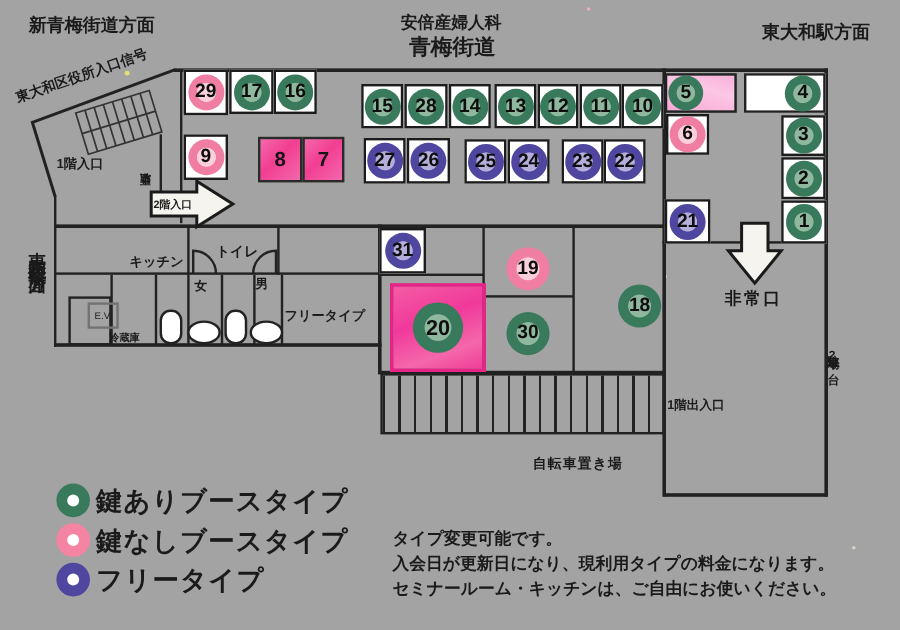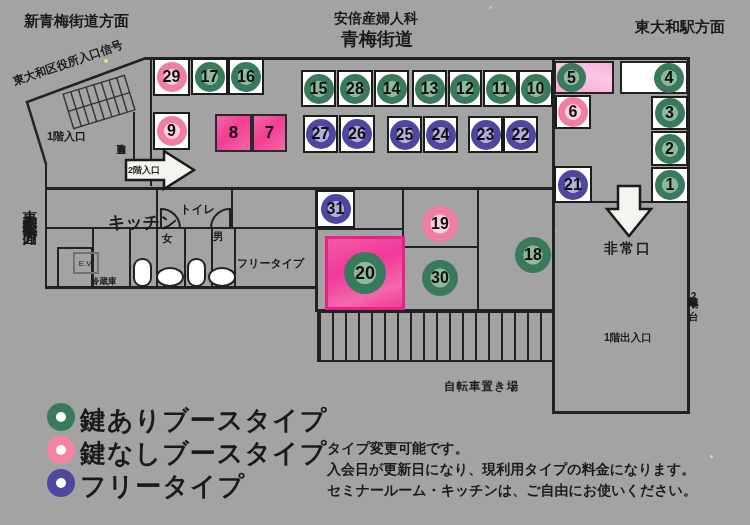--- a/index.html
+++ b/index.html
@@ -26,21 +26,21 @@
   .p20 .disc{width:42px;height:42px;font-size:18px;}
   .b5{position:absolute;left:554px;top:61px;width:60px;height:33px;z-index:5;box-sizing:border-box;
       border:2px solid #222;background:linear-gradient(15deg,#f9a9d6,#fcc7e5 60%,#f9b0da);
       display:flex;align-items:center;}
   .b5 .disc{width:29px;height:29px;margin-left:1px;}
   .b4{position:absolute;left:620px;top:61px;width:68px;height:33px;z-index:5;box-sizing:border-box;
       border:2px solid #222;background:#fff;display:flex;align-items:center;justify-content:flex-end;}
   .b4 .disc{width:30px;height:30px;margin-right:2px;}
   .legend-ring{position:absolute;width:28px;height:28px;border-radius:50%;box-sizing:border-box;
                background:#fff;z-index:6;}
-  .legend-lbl{position:absolute;font-size:26px;font-weight:600;letter-spacing:1px;z-index:6;white-space:nowrap;}
+  .legend-lbl{position:absolute;font-size:22px;font-weight:600;letter-spacing:1px;z-index:6;white-space:nowrap;}
   .note{position:absolute;left:327px;font-size:14px;font-weight:bold;white-space:nowrap;z-index:6;}
   .bike{position:absolute;left:317px;top:311px;width:237px;height:51px;box-sizing:border-box;
         border:2px solid #222;z-index:4;
         background:repeating-linear-gradient(90deg,#222 0 2px,transparent 2px 13px);}
   .evo{position:absolute;left:57px;top:247px;width:36px;height:41px;border:2px solid #222;box-sizing:border-box;z-index:4;}
   .evi{position:absolute;left:73px;top:252px;width:26px;height:22px;border:2px solid #737373;box-sizing:border-box;z-index:4;
        display:flex;align-items:center;justify-content:center;font-size:8px;font-weight:normal;}
   svg.ov{position:absolute;left:0;top:0;z-index:3;}
   .spk{position:absolute;border-radius:50%;z-index:1;}
 </style>
@@ -106,28 +106,28 @@
     <rect x="188" y="259" width="17" height="27" rx="8" fill="#fff" stroke="#222" stroke-width="2"></rect>
     <ellipse cx="170" cy="277" rx="13" ry="9" fill="#fff" stroke="#222" stroke-width="2"></ellipse>
     <ellipse cx="222" cy="277" rx="13" ry="9" fill="#fff" stroke="#222" stroke-width="2"></ellipse>
     <path d="M126,160 L164,160 L164,151 L194,170 L164,189 L164,180 L126,180 Z" fill="#f5f4ee" stroke="#1a1a1a" stroke-width="2.5"></path>
     <path d="M618,186 L640,186 L640,209 L651,209 L629,236 L607,209 L618,209 Z" fill="#f5f4ee" stroke="#1a1a1a" stroke-width="2.5"></path>
   </svg>
 
   <div class="lbl" style="left:47px;top:129px;font-size:11px;">1階入口</div>
   <div class="lbl vert" style="left:115px;top:113px;height:48px;font-size:9px;transform:rotate(180deg);">下駄箱</div>
   <div class="lbl" style="left:128px;top:164px;font-size:9px;">2階入口</div>
-  <div class="lbl" style="left:108px;top:211px;font-size:17px;">キッチン</div>
+  <div class="lbl" style="left:108px;top:211px;font-size:11px;">キッチン</div>
   <div class="lbl" style="left:180px;top:202px;font-size:11.5px;">トイレ</div>
   <div class="lbl" style="left:162px;top:232px;font-size:10.5px;">女</div>
   <div class="lbl" style="left:213px;top:230px;font-size:10.5px;">男</div>
   <div class="lbl" style="left:237px;top:256px;font-size:11px;">フリータイプ</div>
   <div class="lbl" style="left:91px;top:276px;font-size:8.5px;">冷蔵庫</div>
   <div class="lbl" style="left:604px;top:240px;font-size:14px;letter-spacing:2px;">非常口</div>
-  <div class="lbl" style="left:556px;top:331px;font-size:10.5px;padding-left:48px;">1階出入口</div>
+  <div class="lbl" style="left:556px;top:331px;font-size:10.5px;">1階出入口</div>
   <div class="lbl vert" style="left:686px;top:288px;height:58px;font-size:10px;letter-spacing:1px;">駐車場2台</div>
   <div class="lbl" style="left:444px;top:379px;font-size:11.5px;letter-spacing:1px;">自転車置き場</div>
 
   <div class="evo"></div>
   <div class="evi">E.V.</div>
 
   <div class="bike"></div>
 
   <div class="cb" style="left:153px;top:58px;width:37px;height:38px;">
       <span class="disc n">29</span>

